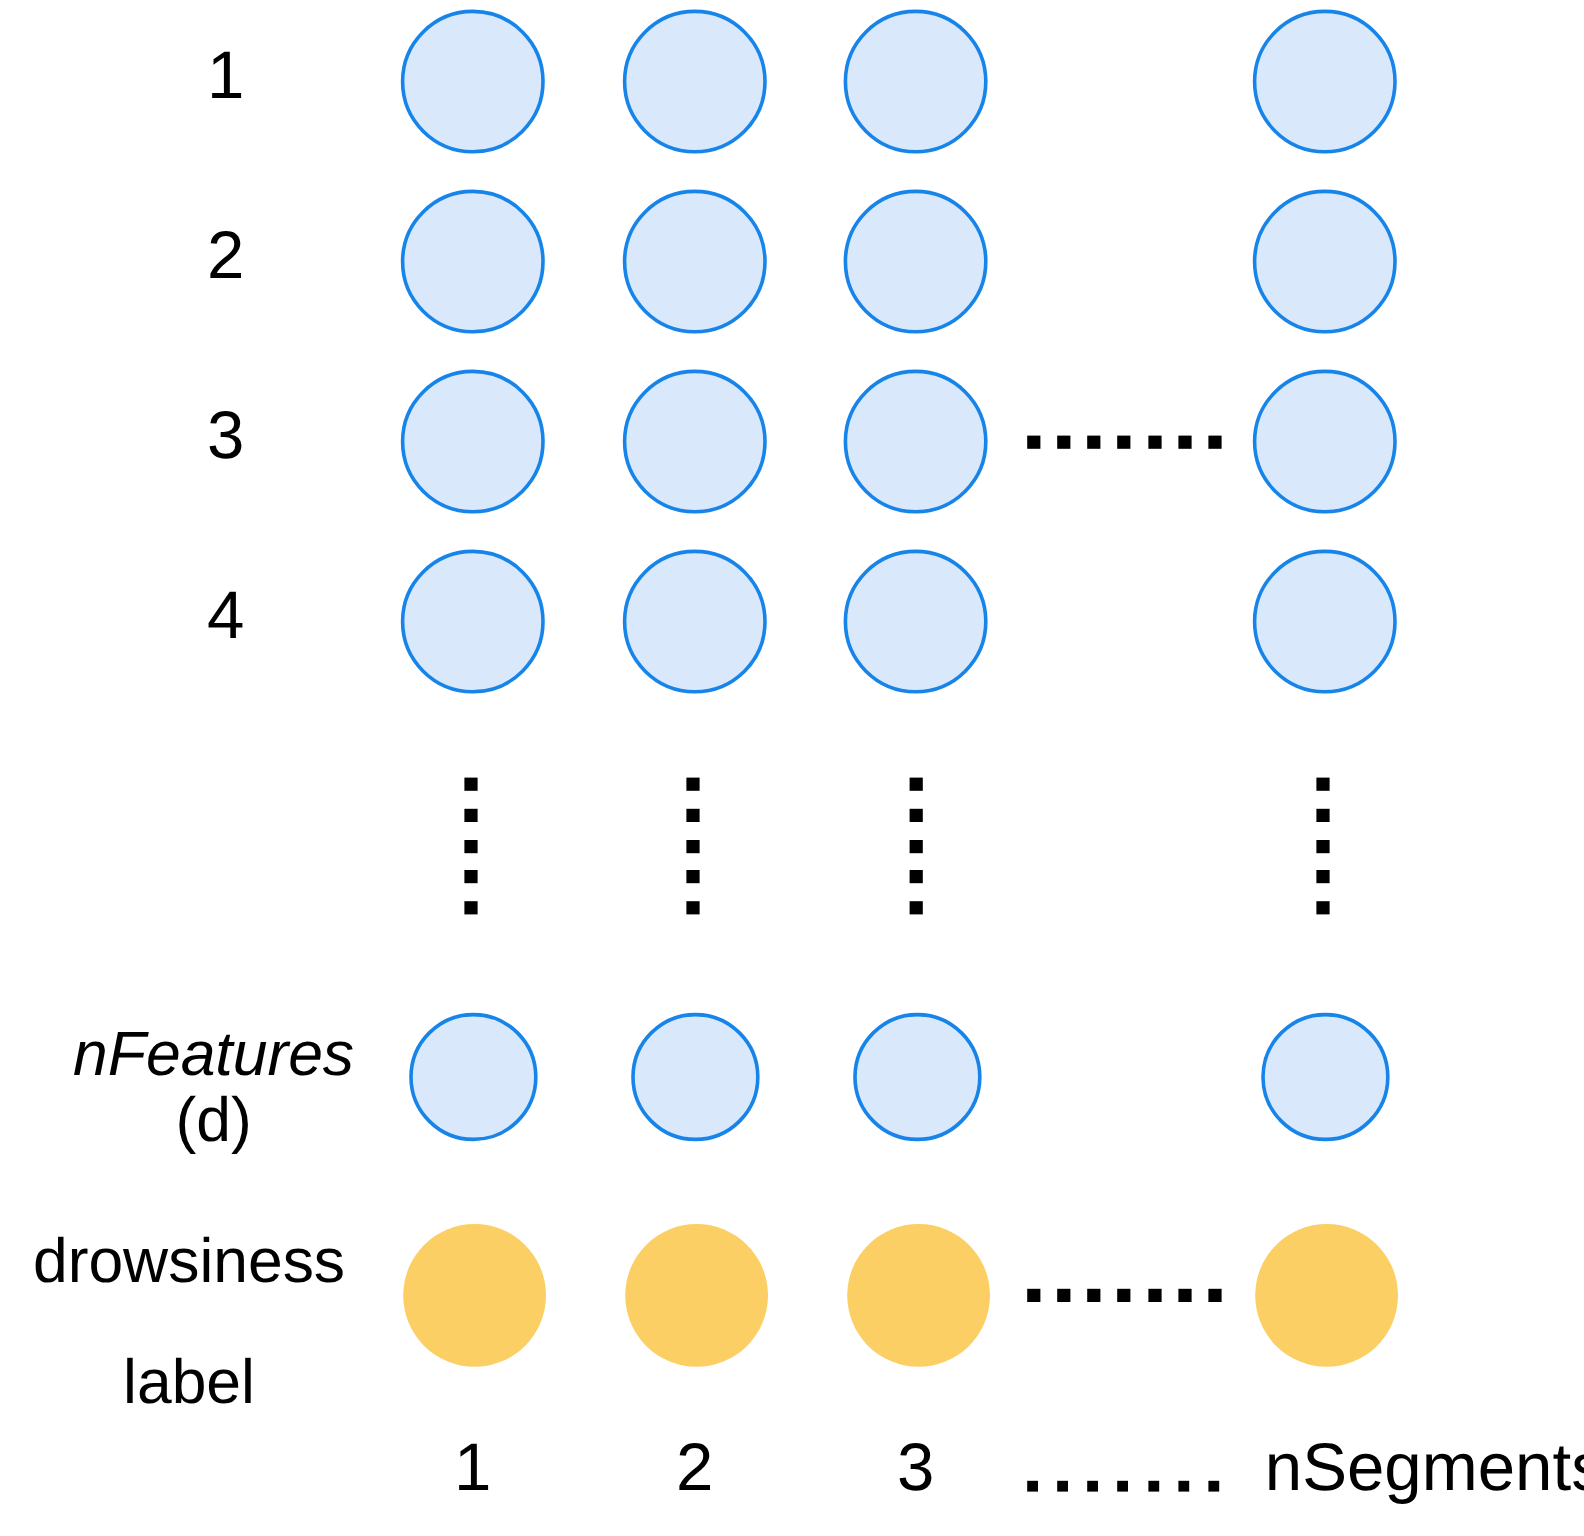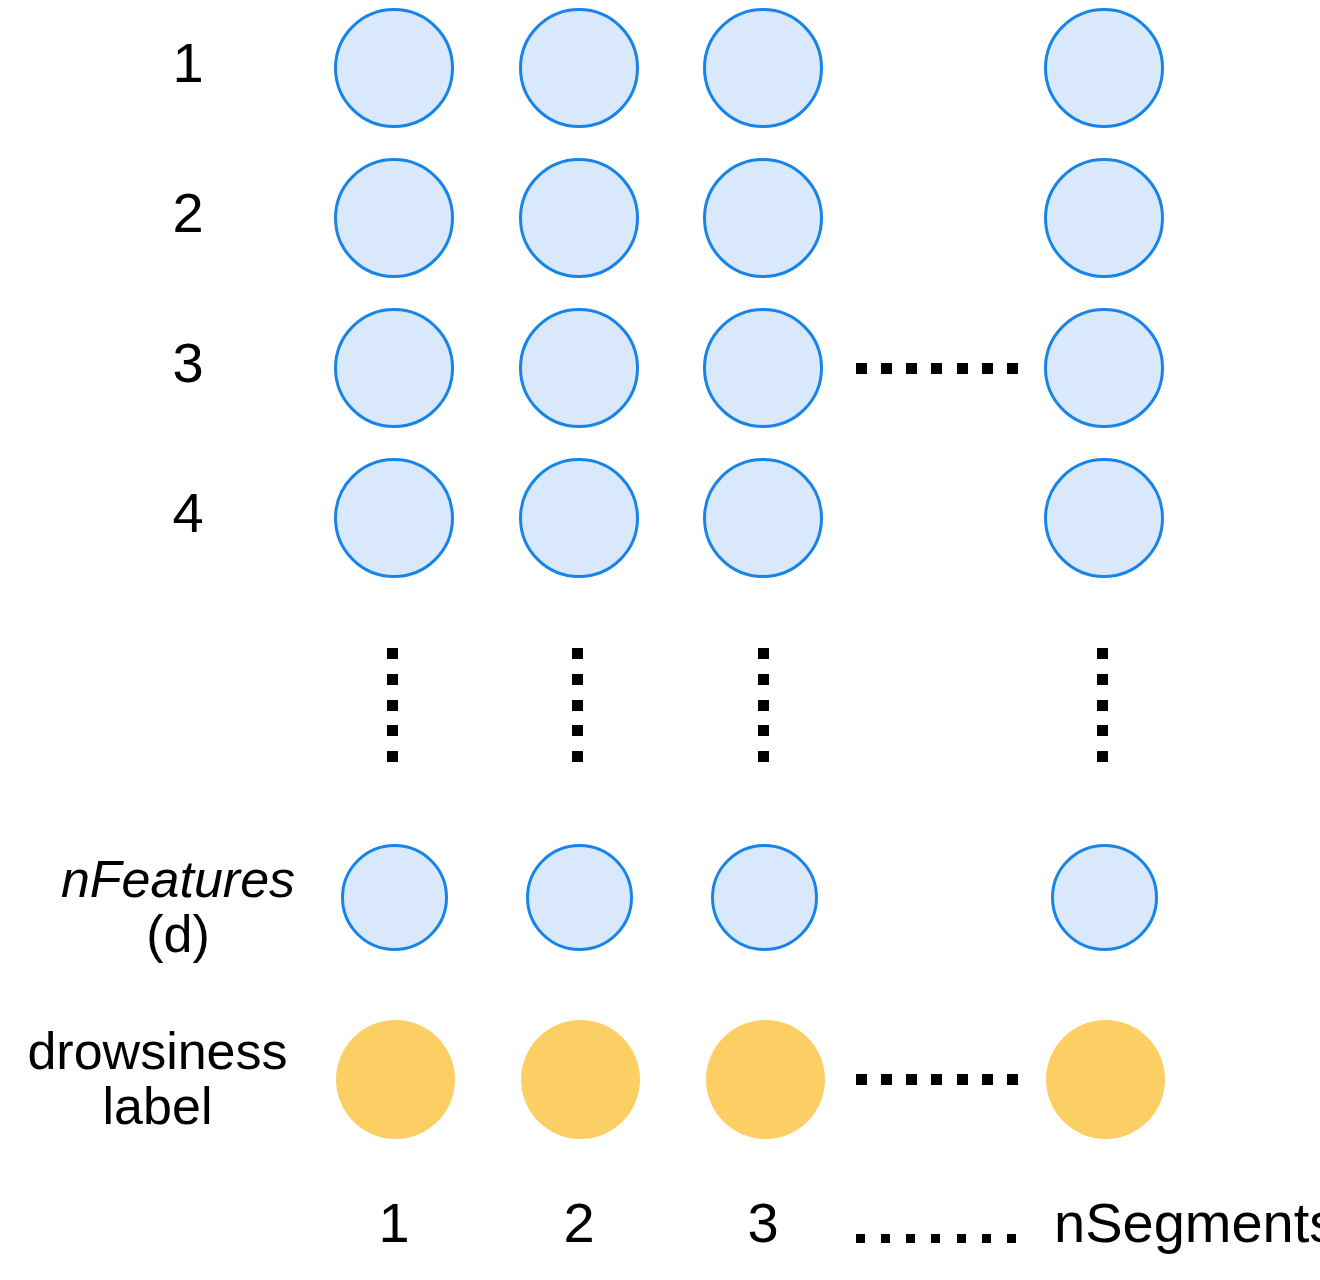--- a/index.html
+++ b/index.html
@@ -153,21 +153,21 @@
 
   <div class="txt side-label" style="left:48px; top:850px; width:260px; text-align:center;font-style:italic;">nFeatures</div>
   <div class="txt side-label" style="left:48px; top:905px; width:260px; text-align:center;">(d)</div>
 
   <div class="node feature" style="left:341px; top:844px; width:107px; height:107px;"></div>
   <div class="node feature" style="left:526px; top:844px; width:107px; height:107px;"></div>
   <div class="node feature" style="left:711px; top:844px; width:107px; height:107px;"></div>
   <div class="node feature" style="left:1051px; top:844px; width:107px; height:107px;"></div>
 
   <div class="txt side-label" style="left:0px; top:1022px; width:315px; text-align:center;">drowsiness</div>
-  <div class="txt side-label" style="left:0px; top:1077px; width:315px; text-align:center;">label</div>
+  <div class="txt side-label" style="left:0px; top:1123px; width:315px; text-align:center;">label</div>
 
   <div class="node label-node" style="left:336px; top:1020px; width:119px; height:119px;"></div>
   <div class="node label-node" style="left:521px; top:1020px; width:119px; height:119px;"></div>
   <div class="node label-node" style="left:706px; top:1020px; width:119px; height:119px;"></div>
   <div class="node label-node" style="left:1046px; top:1020px; width:119px; height:119px;"></div>
 
   <div class="dotrun horizontal" id="ellipsis-labelrow" style="left:856px; top:1073px; width:162px; height:12px;">
       <span class="dot"></span>
       <span class="dot"></span>
       <span class="dot"></span>

